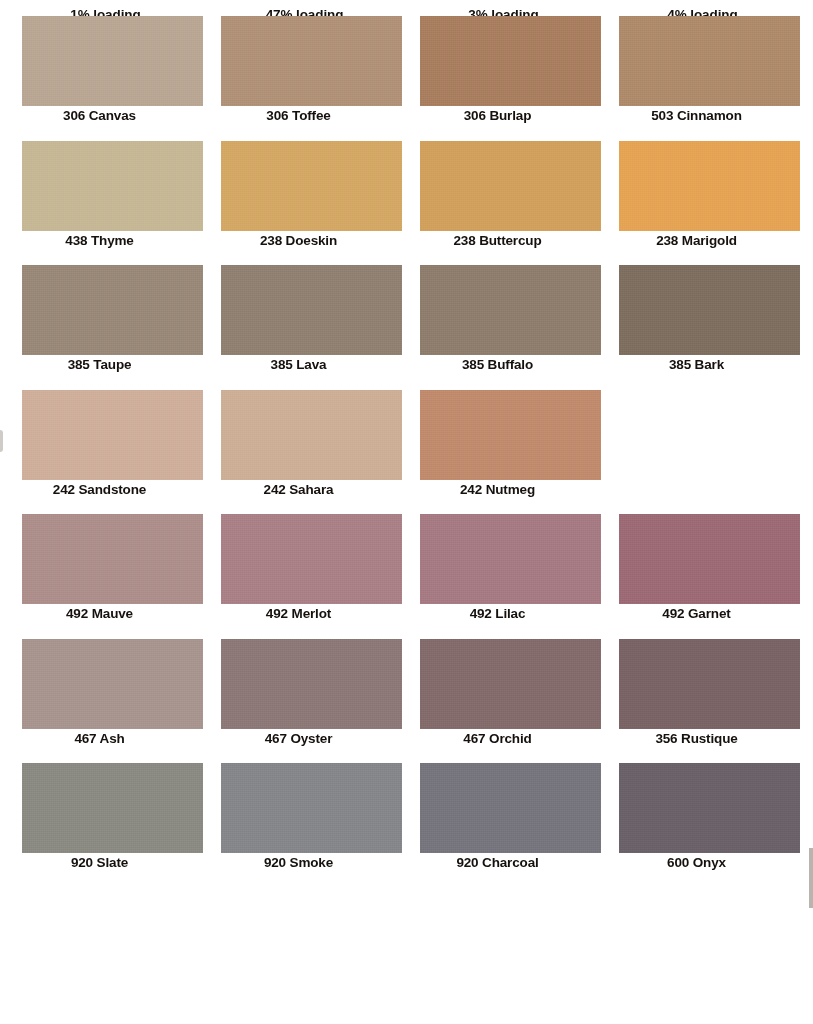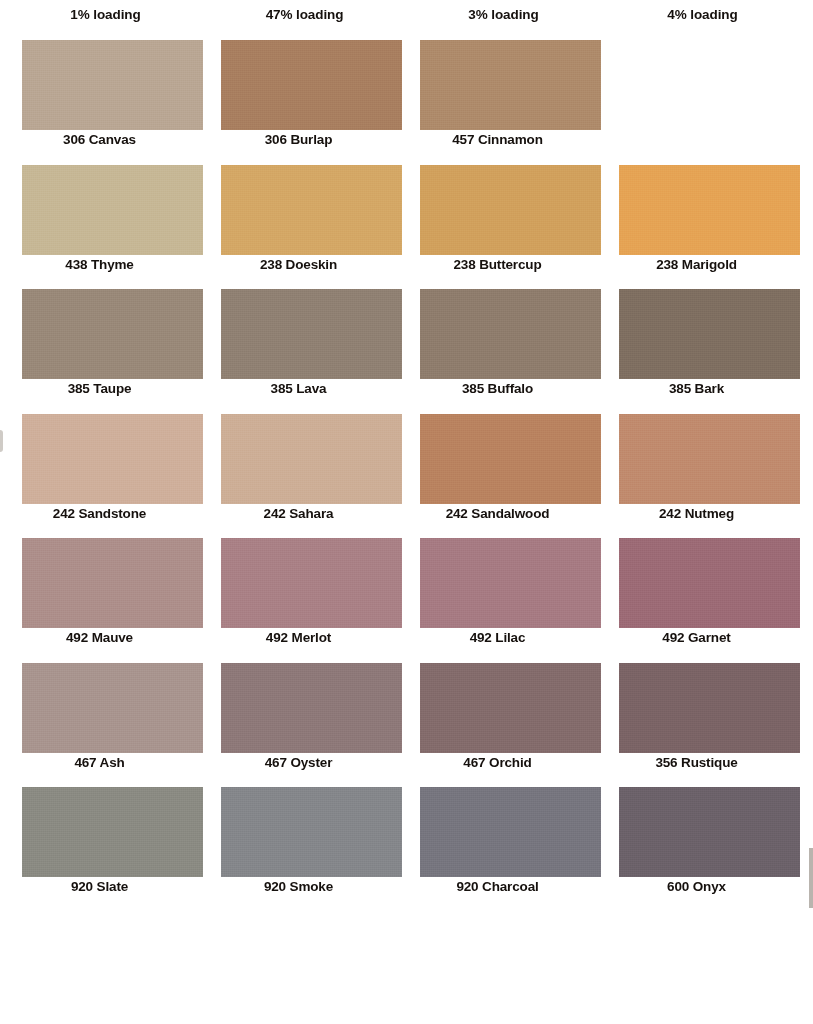--- a/index.html
+++ b/index.html
@@ -41,21 +41,21 @@
     font-size: 13.5px;
     font-weight: bold;
     letter-spacing: -0.1px;
     color: #16110e;
   }
   .header-cell:first-child { margin-left: 6px; }
 
   
   .grid {
     position: absolute;
-    top: 40px;
+    top: 16px;
     left: 0;
     width: 813px;
   }
   .row {
     display: flex;
     height: 124.5px;
   }
   .cell {
     width: 199px;
     position: relative;
@@ -125,26 +125,30 @@
       <div class="header-cell">4% loading</div>
     </div>
 
   <div class="grid">
       <div class="row">
         <div class="cell">
           <div class="swatch" style="background: rgb(185, 166, 147);"></div>
           <div class="swatch-caption">306 Canvas</div>
         </div>
         <div class="cell">
+          <div class="swatch" style="background: rgb(176, 145, 120);"></div>
+          <div class="swatch-caption">306 Toffee</div>
+        </div>
+        <div class="cell">
           <div class="swatch" style="background: rgb(168, 126, 95);"></div>
           <div class="swatch-caption">306 Burlap</div>
         </div>
         <div class="cell">
           <div class="swatch" style="background: rgb(174, 138, 106);"></div>
-          <div class="swatch-caption">457 Cinnamon</div>
+          <div class="swatch-caption">503 Cinnamon</div>
         </div>
       </div>
       <div class="row">
         <div class="cell">
           <div class="swatch" style="background: rgb(198, 183, 149);"></div>
           <div class="swatch-caption">438 Thyme</div>
         </div>
         <div class="cell">
           <div class="swatch" style="background: rgb(212, 167, 101);"></div>
           <div class="swatch-caption">238 Doeskin</div>
@@ -179,24 +183,20 @@
       <div class="row">
         <div class="cell">
           <div class="swatch" style="background: rgb(207, 175, 155);"></div>
           <div class="swatch-caption">242 Sandstone</div>
         </div>
         <div class="cell">
           <div class="swatch" style="background: rgb(205, 174, 150);"></div>
           <div class="swatch-caption">242 Sahara</div>
         </div>
         <div class="cell">
-          <div class="swatch" style="background: rgb(185, 130, 95);"></div>
-          <div class="swatch-caption">242 Sandalwood</div>
-        </div>
-        <div class="cell">
           <div class="swatch" style="background: rgb(192, 138, 109);"></div>
           <div class="swatch-caption">242 Nutmeg</div>
         </div>
       </div>
       <div class="row">
         <div class="cell">
           <div class="swatch" style="background: rgb(173, 142, 138);"></div>
           <div class="swatch-caption">492 Mauve</div>
         </div>
         <div class="cell">

